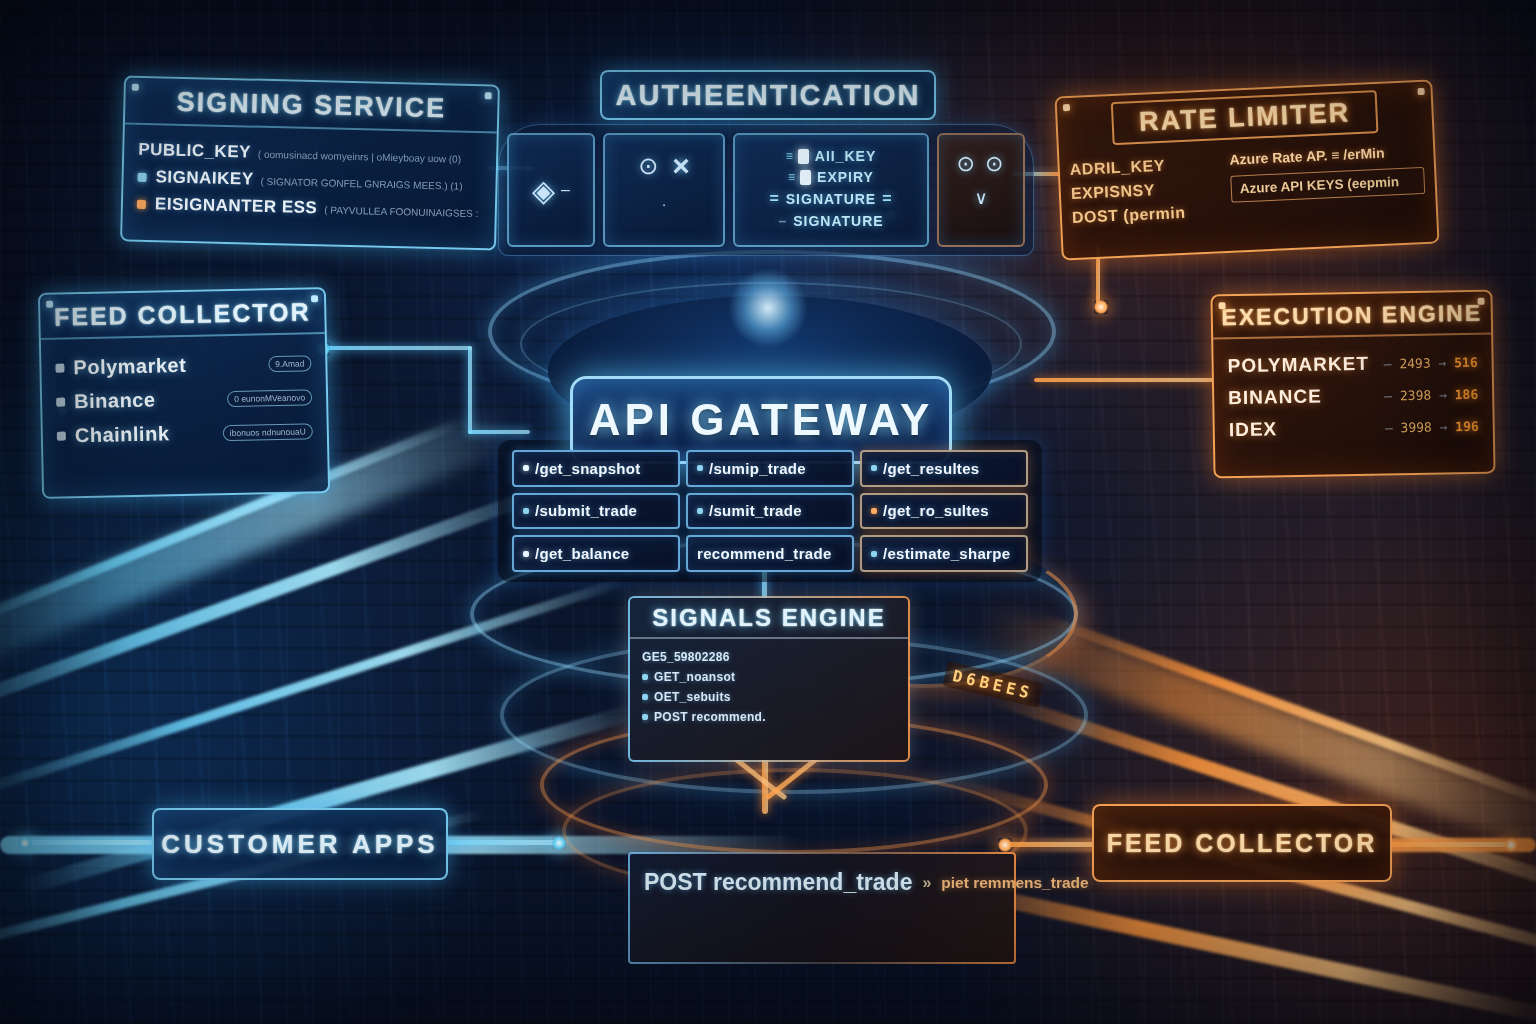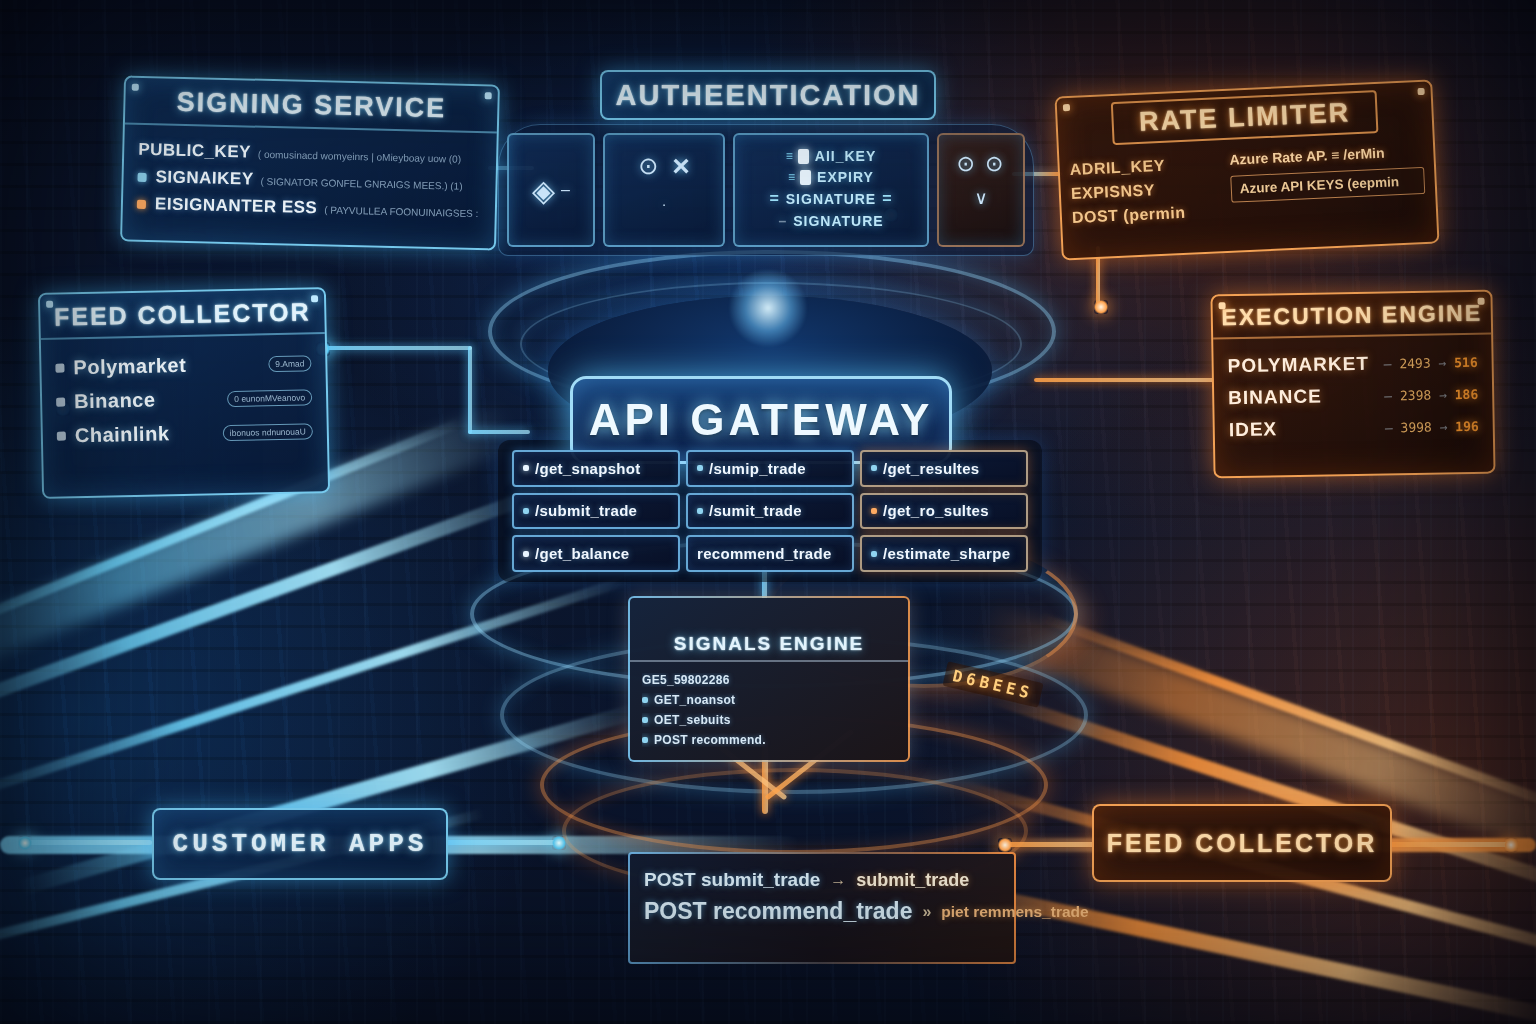--- a/index.html
+++ b/index.html
@@ -163,21 +163,21 @@
   .reqlog .row{display:flex;align-items:center;gap:10px;margin:7px 0;white-space:nowrap;}
   .reqlog .l{font-weight:bold;font-size:19px;color:#dbeef9;text-shadow:0 0 6px rgba(110,200,255,.6);}
   .reqlog .s{color:#c9b89a;font-weight:bold;font-size:16px;}
   .reqlog .r{font-weight:bold;font-size:18px;color:#f6ecd7;text-shadow:0 0 6px rgba(255,180,90,.5);}
   .reqlog .row3 .l{font-size:23px;} .reqlog .row3 .r{font-size:15.5px;color:#f0b87c;}
   
   .ringcode{left:944px;top:672px;z-index:3;transform:rotate(13deg);
     font-family:"DejaVu Sans Mono",monospace;font-weight:bold;font-size:16px;letter-spacing:4px;
     color:#ffcf7e;text-shadow:0 0 8px rgba(255,150,40,.9);background:rgba(40,16,6,.55);
     padding:3px 8px;border-radius:3px;}
-  .fs27{font-size:27px;} .fs29{font-size:29px;} .fs26{font-size:26px;} .fs25{font-size:25px;} .fs23{font-size:23px;} .fs19{font-size:19px;margin-top:29px;}
+  .fs27{font-size:27px;} .fs29{font-size:29px;} .fs26{font-size:26px;} .fs25{font-size:25px;} .fs23{font-size:23px;} .fs19{font-size:24px;}
 </style>
 </head>
 <body>
 
 <div class="stage">
 
   <div class="streak c soft abs" style="left:-80px;top:640px;width:640px;height:46px;transform:rotate(-22deg);"></div>
   <div class="streak c abs" style="left:-60px;top:628px;width:560px;height:10px;transform:rotate(-22deg);"></div>
   <div class="streak c abs" style="left:-80px;top:712px;width:660px;height:14px;transform:rotate(-20deg);"></div>
   <div class="streak c abs" style="left:-40px;top:792px;width:700px;height:10px;transform:rotate(-18deg);"></div>
@@ -430,33 +430,28 @@
           </div>
         <div class="it">
             <span class="sq sm b-cyan"></span>
             <span>POST recommend.</span>
           </div>
       </div>
     </div>
   </div>
 
   <div class="panel cyan apps">
-    <span class="ptitle fs26" style="letter-spacing:4px;font-family:Liberation Mono, monospace;">CUSTOMER APPS</span>
+    <span class="ptitle fs26" style="letter-spacing:4px;">CUSTOMER APPS</span>
   </div>
 
   <div class="panel orange feedb">
     <span class="ptitle fs25" style="letter-spacing:3px;">FEED COLLECTOR</span>
   </div>
 
   <div class="abs reqlog">
-    <div class="row">
-      <span class="l">POST submit_trade</span>
-      <span class="s">→</span>
-      <span class="r">submit_trade</span>
-    </div>
     <div class="row row3">
       <span class="l">POST recommend_trade</span>
       <span class="s">»</span>
       <span class="r">piet remmens_trade</span>
     </div>
   </div>
 
 </div>
 
 </body></html>

